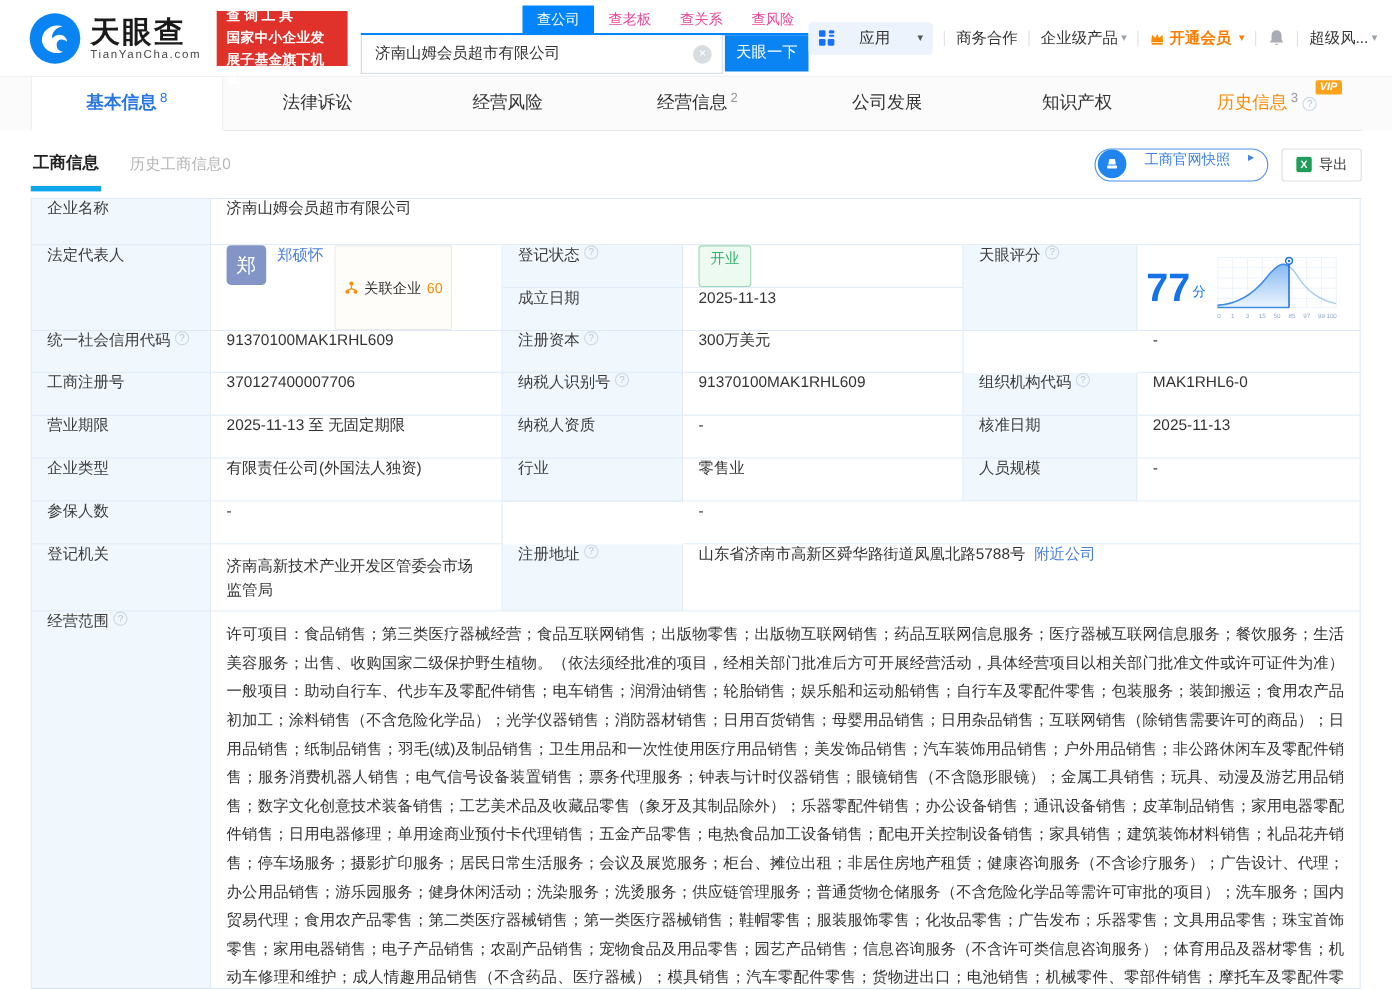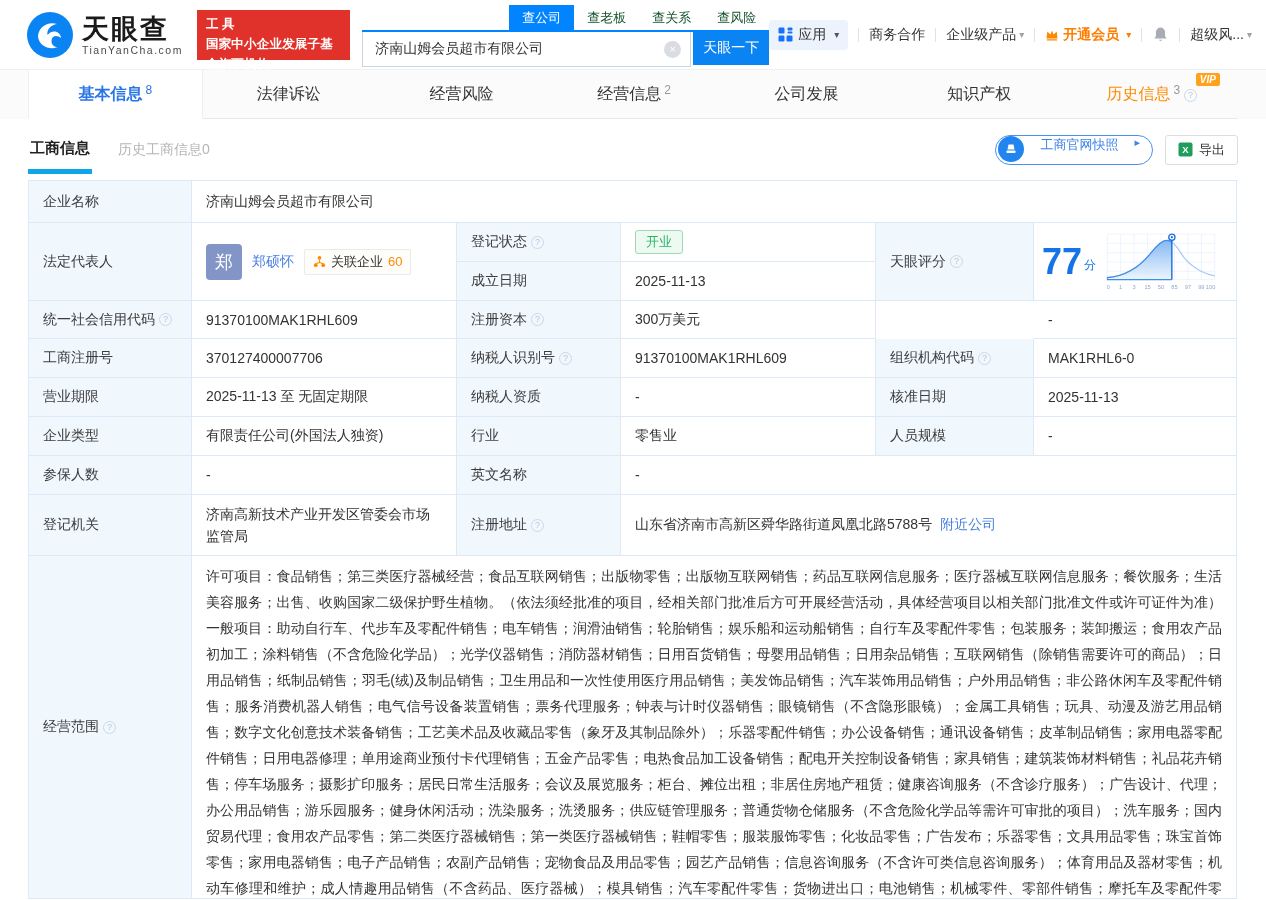--- a/index.html
+++ b/index.html
@@ -13,36 +13,36 @@
   .logo-text .t1 { font-size:27px; font-weight:bold; color:#1a1a1a; letter-spacing:2px; line-height:30px;}
   .logo-text .t2 { font-size:10.5px; color:#4a4a4a; letter-spacing:1.5px; }
   .slogan { margin-left:14px; width:194px; height:50px; background:#e0312b; color:#fff;
     font-size:12.5px; font-weight:bold; display:flex; flex-direction:column; justify-content:center;
     padding:0 9px; line-height:20px;font-family:Liberation Mono, monospace; }
   .slogan .l1 { letter-spacing:3.5px; }
   .slogan .l2 { letter-spacing:0.2px; }
 
   .search-block { margin-left:12px; width:407px; }
   .search-tabs { display:flex; height:25px;justify-content:flex-end; }
-  .search-tab { padding:0 13px; font-size:13px; line-height:25px; color:#14532d; cursor:pointer; }
+  .search-tab { padding:0 13px; font-size:13px; line-height:25px; color:#ec4899; cursor:pointer; }
   .search-tab.active { background:#0084ff; color:#fff; }
   .search-row { display:flex; height:35px; border-top:2px solid #0084ff; }
   .search-input-wrap { position:relative; width:329px; height:35px;
     border:1px solid #c9d6e2; border-top:none; display:flex; align-items:center; }
   .search-input { border:none; outline:none; width:100%; height:100%; padding:0 34px 0 12px;
     font-size:14px; color:#333; font-family:inherit; }
   .clear-icon { position:absolute; right:9px; top:9px; width:17px; height:17px; border-radius:50%;
     background:#d9dde2; color:#fff; font-size:11px; line-height:17px; text-align:center; cursor:pointer; }
   .search-btn { margin-left:2px; width:76px; background:#0b84f3; color:#fff; font-size:14px;
     border:none; cursor:pointer; }
 
   .header-nav { margin-left:auto; display:flex; align-items:center; font-size:14px; white-space:nowrap; }
   .nav-divider { width:1px; height:14px; background:#e2e2e2; margin:0 10px; }
   .apps-btn { background:#ecf3fc; border-radius:4px; padding:6px 9px; display:flex; align-items:center;
-    gap:5px; cursor:pointer; }
+    gap:22px; cursor:pointer; }
   .caret { font-size:10px; color:#555; margin-left:3px; }
   .caret.gray { color:#9aa3ad; }
   .caret.orange { color:#ff7d00; }
   .nav-item { cursor:pointer; display:flex; align-items:center; }
   .nav-vip { color:#ff7d00; font-weight:bold; display:flex; align-items:center; gap:4px; cursor:pointer; }
   .bell { display:flex; align-items:center; cursor:pointer; }
 
   
   .main-tabs { height:49px; background:#fbfbfb; padding:0 28px; display:flex; }
   .main-tab { flex:1; text-align:center; line-height:48px; font-size:16px; color:#333;
@@ -71,21 +71,21 @@
   .arrow-r { font-size:11px; }
   .export-btn { margin-left:12px; height:30px; border:1px solid #ddd; border-radius:3px; background:#fff;
     display:flex; align-items:center; gap:6px; padding:0 12px; font-size:13px; color:#333; cursor:pointer; }
 
   
   .info-table { margin:0 28px; width:1210px; height:719px; display:grid;
     grid-template-columns:163px 265px 164px 255px 158px 203px;
     grid-template-rows:42px 39px 39px 38px 39px 39px 39px 39px 61px minmax(0,1fr);
     border-top:1px solid #dde9f7; border-left:1px solid #dde9f7; font-size:14px; }
   .lc, .vc { border-right:1px solid #dde9f7; border-bottom:1px solid #dde9f7; display:flex;
-    align-items:center; padding:0 14px; min-width:0; }
+    padding:0 14px; min-width:0; }
   .lc { background:#f0f7fd; color:#3c3c3c; }
   .vc { background:#fff; color:#333; }
   .wrap2 { line-height:22px; padding:8px 14px; align-items:center; }
   .scope-cell { line-height:26px; padding:7px 14px; text-align:justify; overflow:hidden;
     align-items:flex-start; display:block; }
   .avatar { width:36px; height:36px; border-radius:4px; background:#8295c6; color:#fff; font-size:18px;
     display:flex; align-items:center; justify-content:center; flex:none; }
   .rep-name { color:#4a7fe0; margin:0 10px 0 10px; cursor:pointer; text-decoration:none; }
   .rel-badge { display:flex; align-items:center; gap:5px; border:1px solid #ebebeb; border-radius:2px;
     padding:3px 8px; font-size:13px; cursor:pointer; background:#fffdfa; }
@@ -368,23 +368,20 @@
   <div class="vc" style="grid-area:7/4">零售业</div>
   <div class="lc" style="grid-area:7/5">
       <span>人员规模</span>
     </div>
   <div class="vc" style="grid-area:7/6">-</div>
 
   <div class="lc" style="grid-area:8/1">
       <span>参保人数</span>
     </div>
   <div class="vc" style="grid-area:8/2">-</div>
-  <div class="lc" style="grid-area:8/3">
-      <span>英文名称</span>
-    </div>
   <div class="vc" style="grid-area:8/4/9/7">-</div>
 
   <div class="lc" style="grid-area:9/1">
       <span>登记机关</span>
     </div>
   <div class="vc wrap2" style="grid-area:9/2">济南高新技术产业开发区管委会市场监管局</div>
   <div class="lc" style="grid-area:9/3">
       <span>注册地址</span>
       <span class="q">?</span>
     </div>

